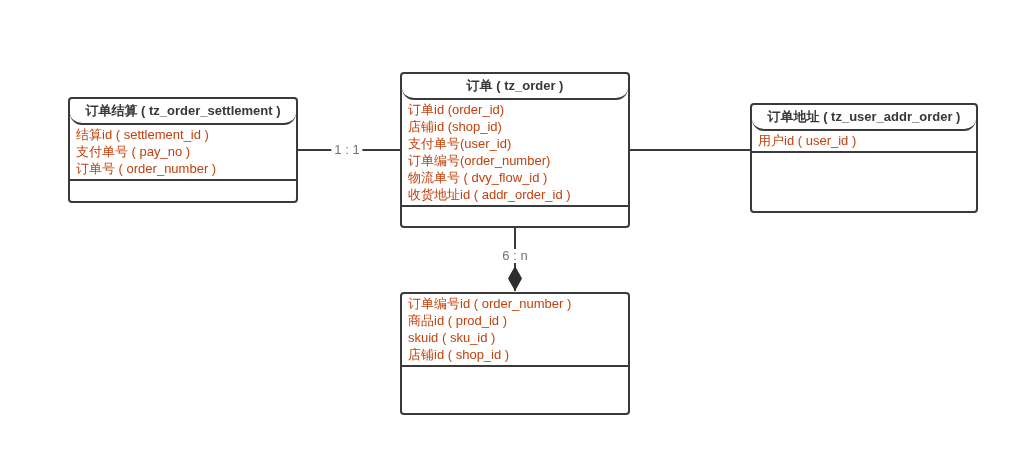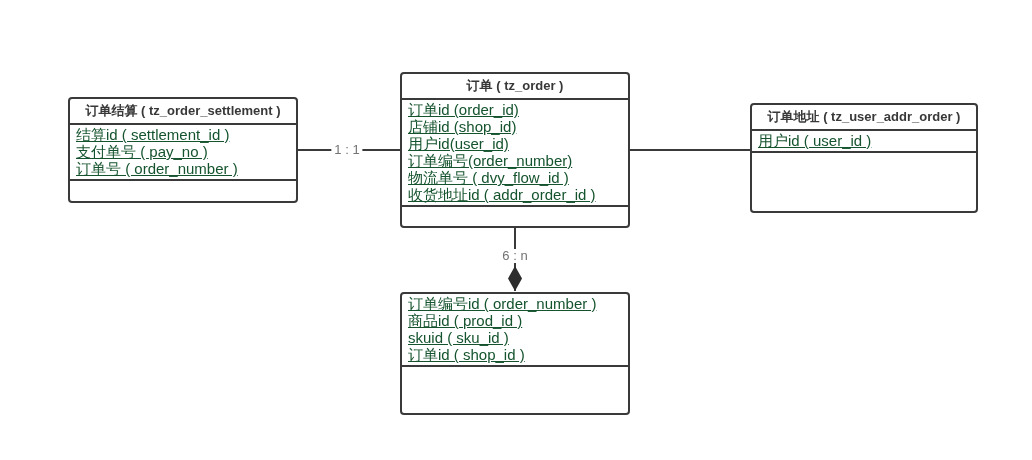--- a/index.html
+++ b/index.html
@@ -26,31 +26,31 @@
   .entity-title {
     flex: 0 0 26px;
     border-bottom: 2px solid #3a3a3a;
     display: flex;
     align-items: center;
     justify-content: center;
     font-size: 13px;
     font-weight: bold;
     white-space: nowrap;
     color: #383838;
+    border-radius: 12px;
   }
   .entity-fields {
     border-bottom: 2px solid #3a3a3a;
     padding: 1px 6px 2px 6px;
   }
   .field {
-    font-size: 15px;
+    font-size: 13px;
     line-height: 17px;
     white-space: nowrap;
-    color: #14532d;
-    text-decoration: underline;
+    color: #c2410c;
   }
   .entity-footer { flex: 1 1 auto; }
 
   .entity-settlement { left: 68px;  top: 97px;  width: 230px; height: 106px; }
   .entity-order      { left: 400px; top: 72px;  width: 230px; height: 156px; }
   .entity-addr       { left: 750px; top: 103px; width: 228px; height: 110px;  }
   .entity-item       { left: 400px; top: 292px; width: 230px; height: 123px; }
 
   .connector-h {
     position: absolute;
@@ -109,39 +109,39 @@
       <div class="field">订单号 ( order_number )</div>
     </div>
     <div class="entity-footer"></div>
   </div>
 
   <div class="entity entity-order">
     <div class="entity-title">订单 ( tz_order )</div>
     <div class="entity-fields">
       <div class="field">订单id (order_id)</div>
       <div class="field">店铺id (shop_id)</div>
-      <div class="field">用户id(user_id)</div>
+      <div class="field">支付单号(user_id)</div>
       <div class="field">订单编号(order_number)</div>
       <div class="field">物流单号 ( dvy_flow_id )</div>
       <div class="field">收货地址id ( addr_order_id )</div>
     </div>
     <div class="entity-footer"></div>
   </div>
 
   <div class="entity entity-addr">
     <div class="entity-title">订单地址 ( tz_user_addr_order )</div>
     <div class="entity-fields">
       <div class="field">用户id ( user_id )</div>
     </div>
     <div class="entity-footer"></div>
   </div>
 
   <div class="entity entity-item">
     <div class="entity-fields">
       <div class="field">订单编号id ( order_number )</div>
       <div class="field">商品id ( prod_id )</div>
       <div class="field">skuid ( sku_id )</div>
-      <div class="field">订单id ( shop_id )</div>
+      <div class="field">店铺id ( shop_id )</div>
     </div>
     <div class="entity-footer"></div>
   </div>
 
 </div>
 
 </body></html>

